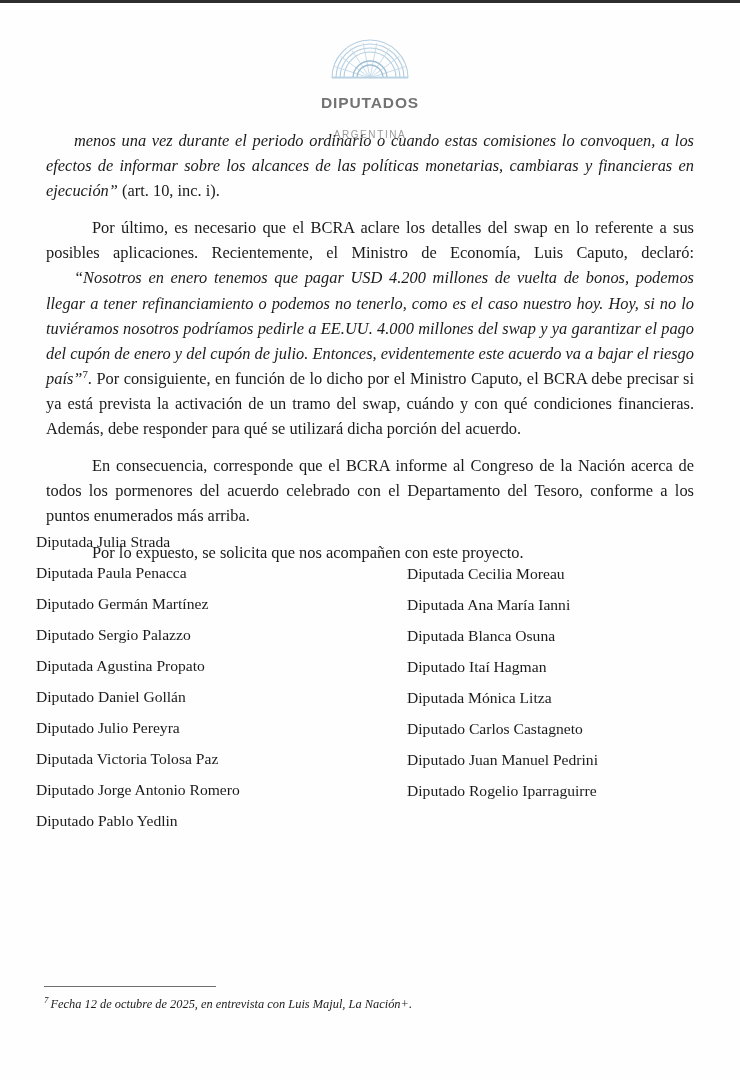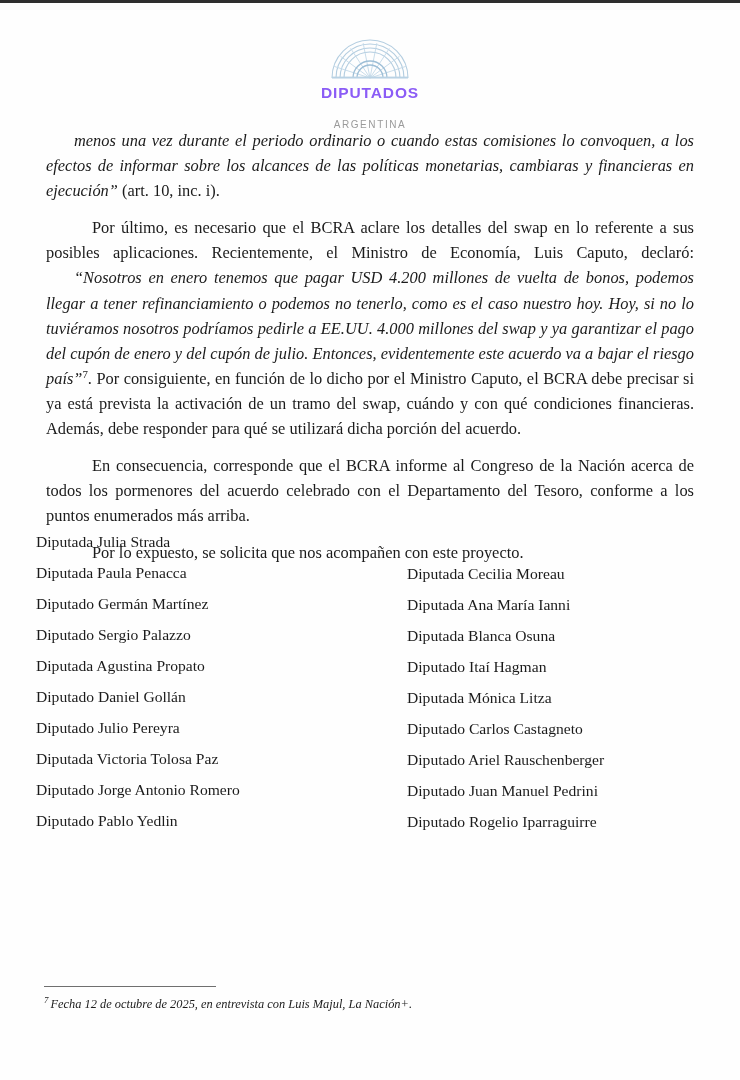--- a/index.html
+++ b/index.html
@@ -53,23 +53,23 @@
     height: 46px;
     position: relative;
     overflow: hidden;
   }
   .logo-mark svg { display: block; }
   .logo-title {
     font-family: "Liberation Sans", "DejaVu Sans", sans-serif;
     font-size: 15.5px;
     font-weight: 700;
     letter-spacing: 0.9px;
-    color: #8b5cf6;
+    color: #737373;
     line-height: 1.05;
-    margin-top: 5px;
+    margin-top: 15px;
   }
   .logo-sub {
     font-family: Liberation Sans, sans-serif;
     font-size: 10px;
     font-weight: 400;
     letter-spacing: 1.6px;
     color: #9a9a9a;
     margin-top: 18px;
   }
 
@@ -210,21 +210,20 @@
       <div class="sig-item">Diputado Jorge Antonio Romero</div>
       <div class="sig-item">Diputado Pablo Yedlin</div>
     </div>
     <div class="sig-col right">
       <div class="sig-item">Diputada Cecilia Moreau</div>
       <div class="sig-item">Diputada Ana María Ianni</div>
       <div class="sig-item">Diputada Blanca Osuna</div>
       <div class="sig-item">Diputado Itaí Hagman</div>
       <div class="sig-item">Diputada Mónica Litza</div>
       <div class="sig-item">Diputado Carlos Castagneto</div>
-      <div class="sig-item">Diputado Ariel Rauschenberger</div>
       <div class="sig-item">Diputado Juan Manuel Pedrini</div>
       <div class="sig-item">Diputado Rogelio Iparraguirre</div>
     </div>
   </div>
 
   <div class="footnote">
     <div class="footnote-rule"></div>
     <div class="footnote-text"><sup>7</sup><span>Fecha 12 de octubre de 2025, en entrevista con Luis Majul, La Nación+.</span></div>
   </div>
 

